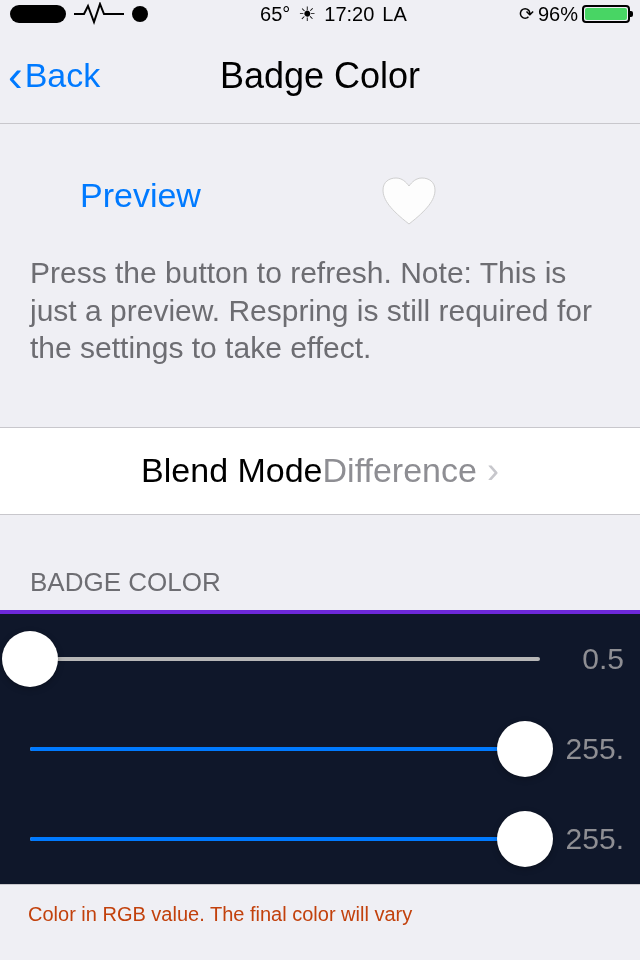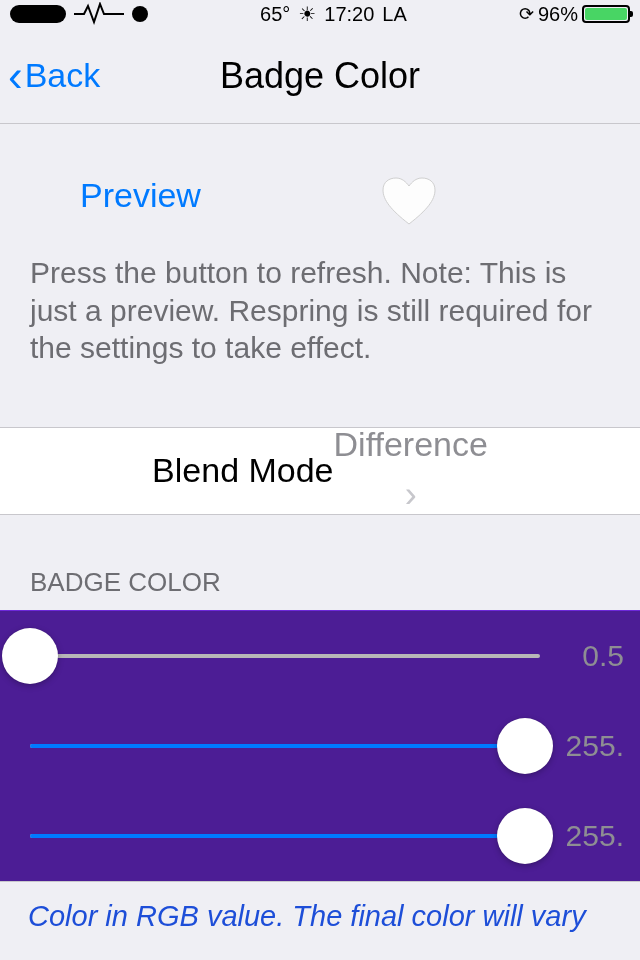--- a/index.html
+++ b/index.html
@@ -81,30 +81,30 @@
 .cell {
   background: #fff;
   border-top: 1px solid #c8c7cc;
   border-bottom: 1px solid #c8c7cc;
   height: 88px;
   display: flex; align-items: center;
   padding: 0 30px;
   justify-content: center;
 }
 .cell-label { font-size: 34px; }
-.cell-value { font-size: 34px; color: #8e8e93; display:flex; align-items:center; gap:10px;flex-direction:column;}
+.cell-value { font-size: 34px; color: #8e8e93; display:flex; align-items:center; gap:10px;}
 .chevron { color:#c7c7cc; font-size:36px; font-weight:300;}
 .section-header {
   font-size: 26px; color: #6d6d72;
   padding: 52px 30px 12px 30px;
   text-transform: uppercase;
 }
 .slider-group {
-  background: #4c1d95;
-  border-top: 1px solid #6d28d9;
+  background: #0f172a;
+  border-top: 4px solid #6d28d9;
   border-bottom: 1px solid #c8c7cc;
 }
 .slider-row {
   height: 90px;
   display: flex; align-items: center;
   padding: 0 16px 0 30px;
   gap: 14px;
 }
 .slider-track {
   flex: 1; height: 4px; background: #b7b7b7;
@@ -118,23 +118,22 @@
   position: absolute; top: 50%;
   width: 56px; height: 56px; background: #fff;
   border-radius: 50%;
   box-shadow: 0 2px 6px rgba(0,0,0,0.25), 0 0 1px rgba(0,0,0,0.2);
   transform: translate(-50%, -50%);
 }
 .slider-value {
   font-size: 30px; color: #8e8e93; min-width: 70px; text-align: right;
 }
 .footer-text {
-  font-size: 29px; color: #1d4ed8;
+  font-size: 20px; color: #c2410c;
   padding: 18px 28px 0 28px;
-  font-style: italic;
 }
 </style>
 </head>
 <body>
 
 <div class="status-bar">
   <div class="status-left">
     <span class="pill"></span>
     <svg width="50" height="24" viewBox="0 0 50 24">
       <polyline points="0,12 10,12 14,4 20,20 26,2 30,12 50,12" fill="none" stroke="#000" stroke-width="2"></polyline>

